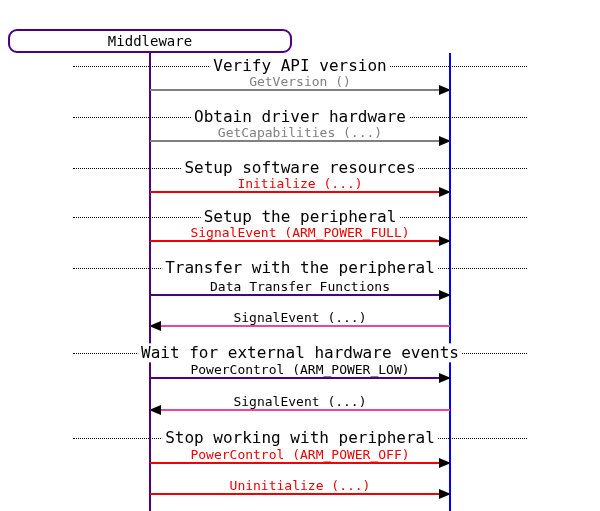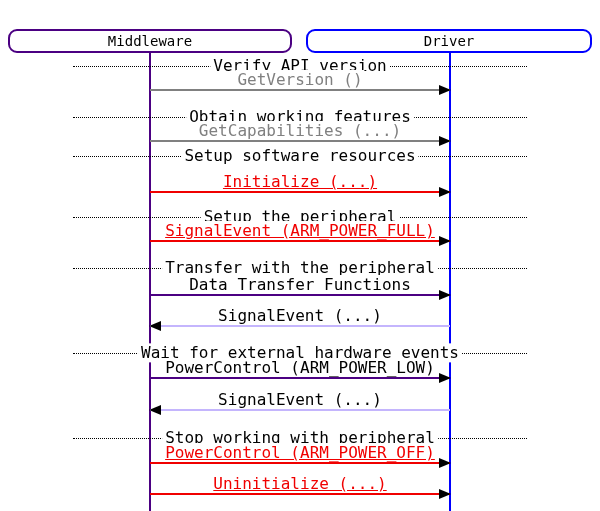--- a/index.html
+++ b/index.html
@@ -15,65 +15,62 @@
   .lifeline{position:absolute;top:53px;bottom:0;width:2px;z-index:1;}
   .ll-mw{left:149px;background:#4B0082;}
   .ll-drv{left:449px;background:#0000FF;}
 
   .sep{position:absolute;left:73px;width:454px;height:0;border-top:1px dotted #000;z-index:2;}
   .sep-label{position:absolute;left:50%;top:0;transform:translate(-50%,-56%);
              background:#fff;padding:0 3px;font-size:16px;color:#000;white-space:nowrap;}
 
   .msg{position:absolute;left:150px;width:300px;height:2px;z-index:3;}
   .msg-label{position:absolute;left:50%;bottom:2px;transform:translateX(-50%);
-             font-size:16px;white-space:nowrap;background:#fff;padding:0 2px;}
+             font-size:13px;white-space:nowrap;background:#fff;padding:0 2px;}
   .head{position:absolute;top:50%;width:0;height:0;
         border-top:5px solid transparent;border-bottom:5px solid transparent;}
   .msg.right .head{right:-1px;transform:translateY(-50%);border-left:12px solid;}
   .msg.left  .head{left:-1px;transform:translateY(-50%);border-right:12px solid;}
 
   .m-gray{background:#808080;}   .m-gray .head{border-left-color:#808080;border-right-color:#808080;}
   .m-red{background:#F00000;}    .m-red .head{border-left-color:#F00000;border-right-color:#F00000;}
   .m-indigo{background:#4B0082;} .m-indigo .head{border-left-color:#4B0082;border-right-color:#4B0082;}
-  .m-blue{background:#c4b5fd;}   .m-blue .head{border-left-color:#0000F0;border-right-color:#0000F0;}
+  .m-blue{background:#ec4899;}   .m-blue .head{border-left-color:#0000F0;border-right-color:#0000F0;}
 
-  .t-gray{color:#808080;} .t-red{color:#F00000;text-decoration:underline;} .t-black{color:#000000;text-align:right;}
+  .t-gray{color:#808080;} .t-red{color:#F00000;} .t-black{color:#000000;text-align:right;}
 </style>
 </head>
 <body>
 
 <div class="canvas">
 
   <div class="actor actor-mw">
     <span class="actor-label">Middleware</span>
-  </div>
-  <div class="actor actor-drv">
-    <span class="actor-label">Driver</span>
   </div>
 
   <div class="lifeline ll-mw"></div>
   <div class="lifeline ll-drv"></div>
 
   <div class="sep" style="top:66px">
     <span class="sep-label">Verify API version</span>
   </div>
   <div class="msg right m-gray" style="top:89px">
     <span class="msg-label t-gray">GetVersion ()</span>
     <span class="head"></span>
   </div>
 
   <div class="sep" style="top:117px">
-    <span class="sep-label">Obtain working features</span>
+    <span class="sep-label">Obtain driver hardware</span>
   </div>
   <div class="msg right m-gray" style="top:140px">
     <span class="msg-label t-gray">GetCapabilities (...)</span>
     <span class="head"></span>
   </div>
 
-  <div class="sep" style="top:156px">
+  <div class="sep" style="top:168px">
     <span class="sep-label">Setup software resources</span>
   </div>
   <div class="msg right m-red" style="top:191px">
     <span class="msg-label t-red">Initialize (...)</span>
     <span class="head"></span>
   </div>
 
   <div class="sep" style="top:217px">
     <span class="sep-label">Setup the peripheral</span>
   </div>

